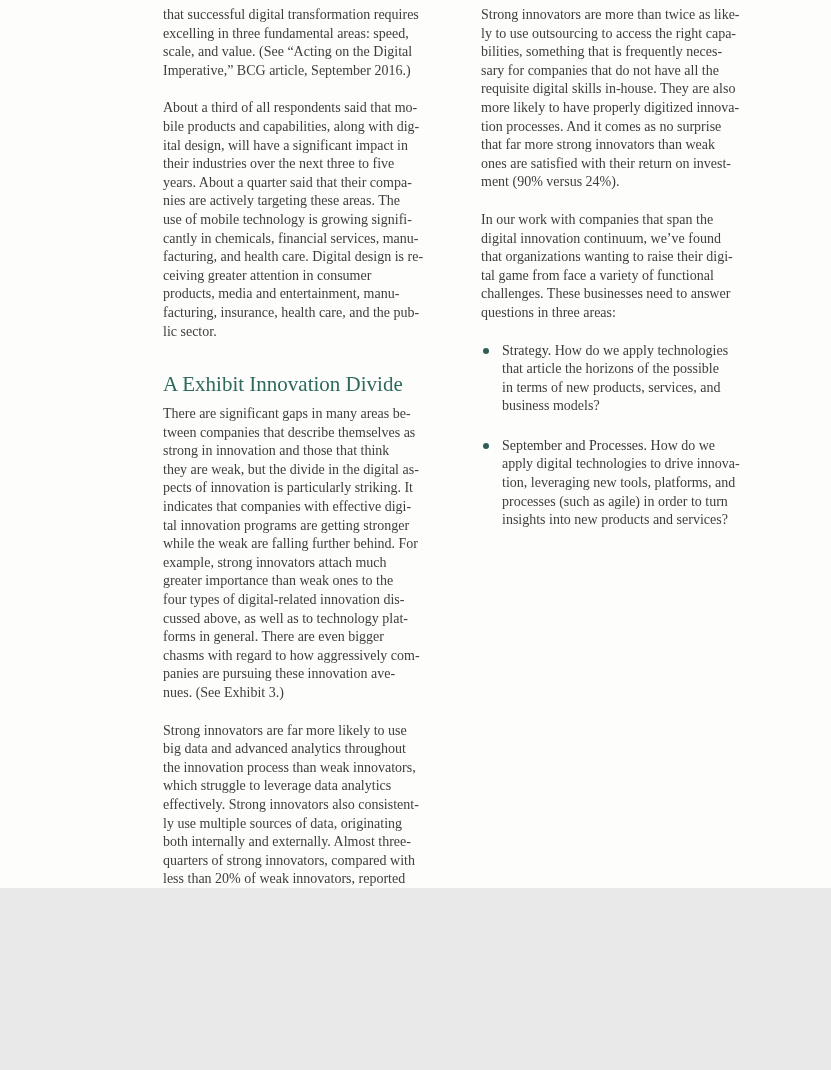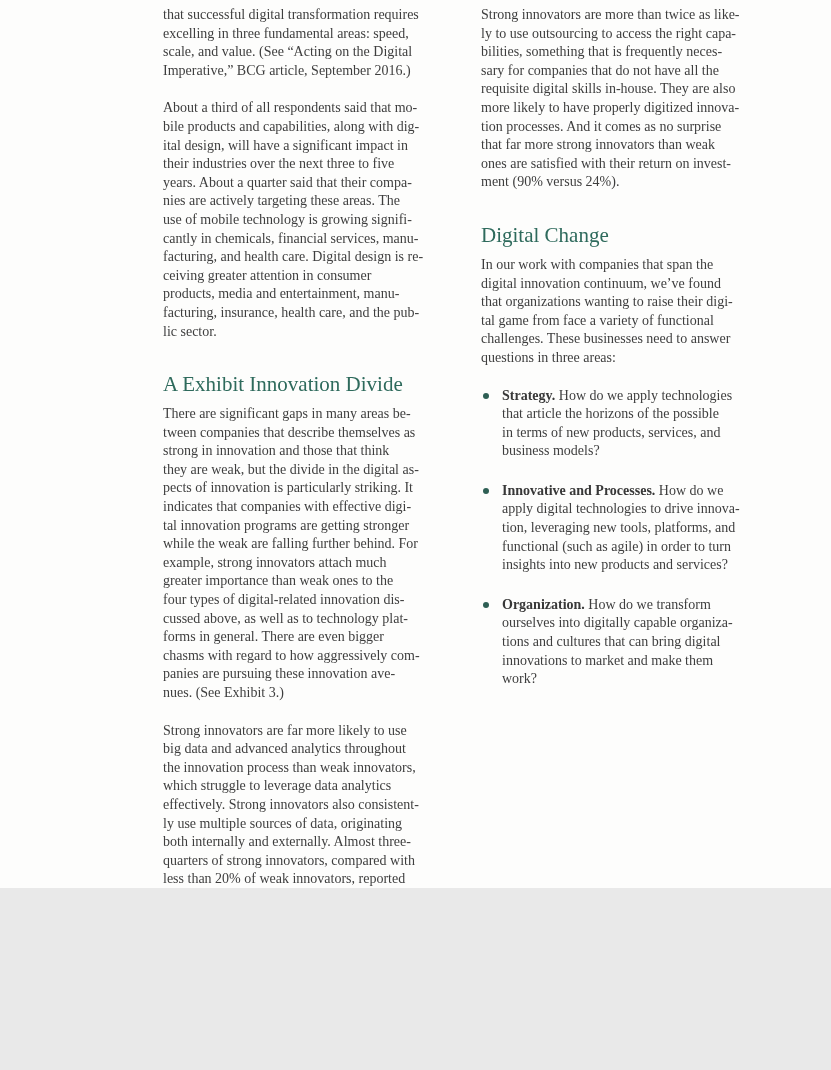--- a/index.html
+++ b/index.html
@@ -34,21 +34,21 @@
     position:relative;
     padding-left:21px;
     margin:0 0 21px 0;
   }
   .bullet-dot {
     position:absolute; left:2px; top:6px;
     width:6px; height:6px; border-radius:50%;
     background:#2e5f54;
   }
   .bullet-text { margin:0; white-space:pre; }
-  .bullet-text b { font-weight:700; color:#383838; }
+  .bullet-text b { font-weight:400; color:#383838; }
   .footer {
     position:absolute; left:57px; top:1045px;
     font-family:"Liberation Sans","DejaVu Sans",sans-serif;
     font-size:12.5px; color:#8d8d8d;
     letter-spacing:0.4px;
     white-space:nowrap;
   }
   .footer .sep { margin:0 7px; color:#b5b5b5; }
   .footer .ftitle { font-variant:small-caps; letter-spacing:1.1px; }
   .watermark {
@@ -118,51 +118,42 @@
     <p>Strong innovators are more than twice as like-
 ly to use outsourcing to access the right capa-
 bilities, something that is frequently neces-
 sary for companies that do not have all the
 requisite digital skills in-house. They are also
 more likely to have properly digitized innova-
 tion processes. And it comes as no surprise
 that far more strong innovators than weak
 ones are satisfied with their return on invest-
 ment (90% versus 24%).</p>
-    <h2>Digital Change</h2>
     <p>In our work with companies that span the
 digital innovation continuum, we’ve found
 that organizations wanting to raise their digi-
 tal game from face a variety of functional
 challenges. These businesses need to answer
 questions in three areas:</p>
 
     <div class="bullets">
       <div class="bullet-item">
         <span class="bullet-dot"></span>
         <p class="bullet-text"><b>Strategy.</b><span> How do we apply technologies
 that article the horizons of the possible
 in terms of new products, services, and
 business models?</span></p>
       </div>
       <div class="bullet-item">
         <span class="bullet-dot"></span>
-        <p class="bullet-text"><b>Innovative and Processes.</b><span> How do we
+        <p class="bullet-text"><b>September and Processes.</b><span> How do we
 apply digital technologies to drive innova-
 tion, leveraging new tools, platforms, and
-functional (such as agile) in order to turn
+processes (such as agile) in order to turn
 insights into new products and services?</span></p>
-      </div>
-      <div class="bullet-item">
-        <span class="bullet-dot"></span>
-        <p class="bullet-text"><b>Organization.</b><span> How do we transform
-ourselves into digitally capable organiza-
-tions and cultures that can bring digital
-innovations to market and make them
-work?</span></p>
       </div>
     </div>
   </div>
 
   <div class="footer">
     <span>6</span><span class="sep">|</span><span class="ftitle">The Most Innovative Companies 2018</span>
   </div>
 
   <div class="watermark">
     <svg width="52" height="44" viewBox="0 0 52 44" fill="none" xmlns="http://www.w3.org/2000/svg">

